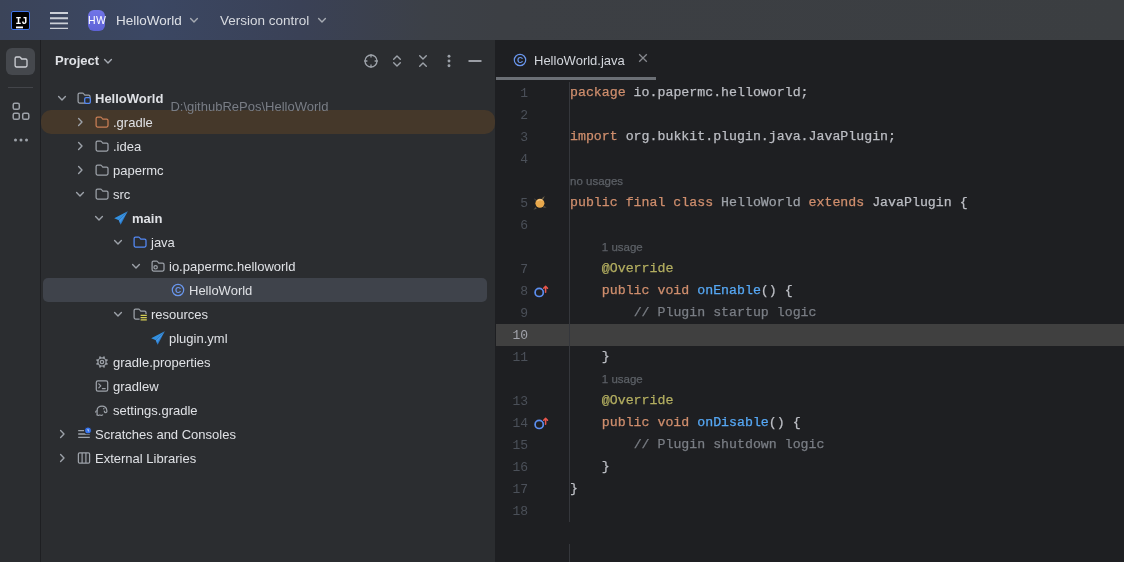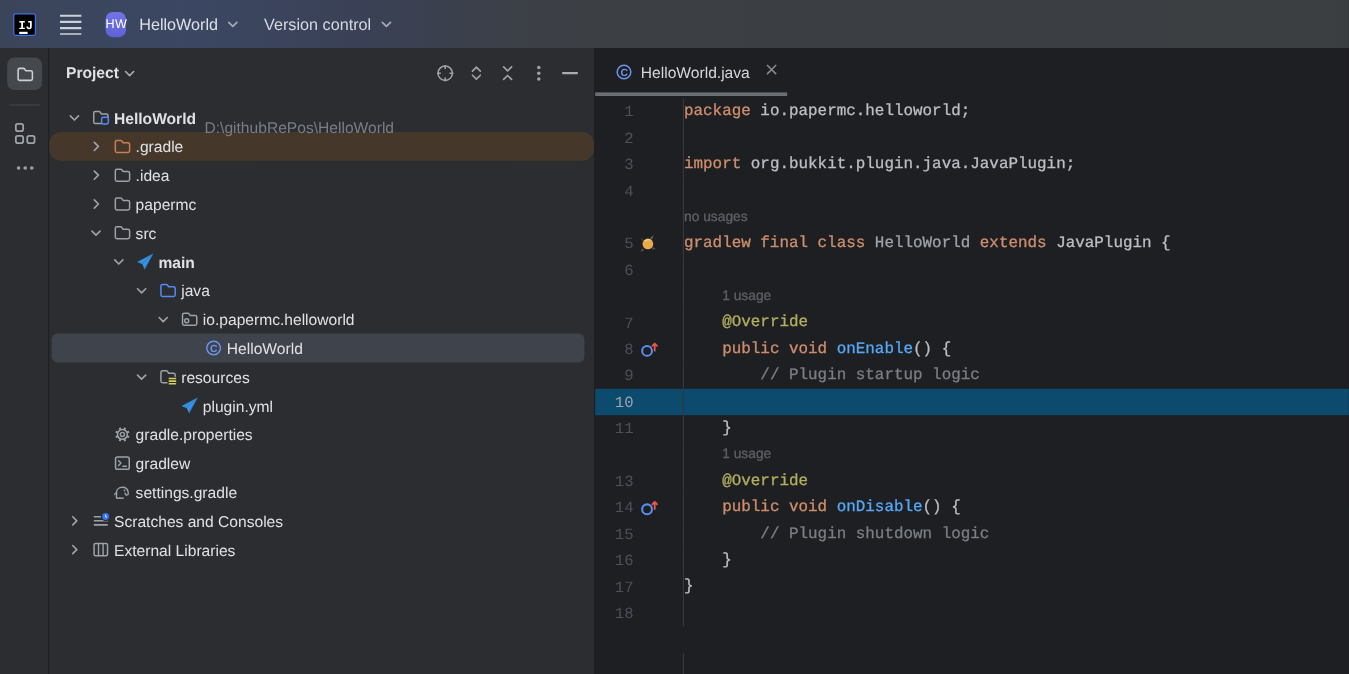--- a/index.html
+++ b/index.html
@@ -35,21 +35,21 @@
 .pad { margin-left:7px; }
 .excl { background:#45382a;border-radius:10px; }
 .sel { background:#3f434b; border-radius:5px; margin-left:2px; width:444px; }
 #editor { position:absolute; left:496px; top:0; width:628px; height:522px; background:#1e1f22; }
 #tabbar { position:absolute; left:0; top:0; width:628px; height:40px; }
 #tab { position:absolute; left:0; top:0; height:40px; display:flex; align-items:center; padding:0 14px 0 16px; }
 #tab .ttxt { color:#d3d6dc; font-size:13px; margin-left:6px; }
 #tabline { position:absolute; left:0px; top:37px; width:160px; height:3px; background:#6b6f75; }
 #codearea { position:absolute; left:0; top:42px; width:628px; }
 .crow { height:22px; display:flex; align-items:center; position:relative; }
-.crow.cur { background:#0c4a6e; }
+.crow.cur { background:#404040; }
 .num { flex:0 0 32px; text-align:right; font-family:"Liberation Mono",monospace; font-size:13px; color:#4b5059; }
 .curnum { color:#a1a3ab; }
 .gslot { flex:0 0 42px; height:22px; position:relative; border-right:1px solid #35373c; }
 .gic { position:absolute; left:4px; top:3px; }
 .code { font-family:"Liberation Mono",monospace; font-size:13.25px; color:#bcbec4; margin-left:0; -webkit-text-stroke:0.25px;
   white-space:pre; line-height:22px; }
 .k { color:#cf8e6d; } .c { color:#7a7e85; } .m { color:#56a8f5; } .a { color:#b3ae60; }
 .u { color:#9da1a8; }
 .inlay { font-family:"Liberation Sans",sans-serif; font-size:11.5px; color:#5c6066; }
 </style></head>
@@ -333,21 +333,21 @@
           <span class="gslot">
             <svg class="gic" width="16" height="16" viewBox="0 0 16 16">
               <path d="M9.5 3.5 l3.2-2.6 -1.2 3.4z" fill="#6e6147"></path>
               <path d="M3.6 11.9 l-2.2 2.9 3.4-1.1z" fill="#585349"></path>
               <path d="M11.6 10.4 l3 2 -3.3.6z" fill="#4e4a42"></path>
               <path d="M4.2 4.6 l-2.4-1.4 1.4 2.8z" fill="#44423e"></path>
               <circle cx="7.9" cy="8.3" r="4.5" fill="#e8a84c"></circle>
               <path d="M5.3 6.1 a4.5 4.5 0 0 1 5.2-.9" fill="none" stroke="#f2c98c" stroke-width="1.1"></path>
             </svg>
           </span>
-          <pre class="code"><span class="k">gradlew final class</span> <span class="u">HelloWorld</span> <span class="k">extends</span> JavaPlugin {</pre>
+          <pre class="code"><span class="k">public final class</span> <span class="u">HelloWorld</span> <span class="k">extends</span> JavaPlugin {</pre>
         </div>
 <div class="crow">
           <span class="num">6</span>
           <span class="gslot"></span>
           <pre class="code"></pre>
         </div>
 <div class="crow">
           <span class="num"></span>
           <span class="gslot"></span>
           <pre class="code">    <span class="inlay">1 usage</span></pre>

